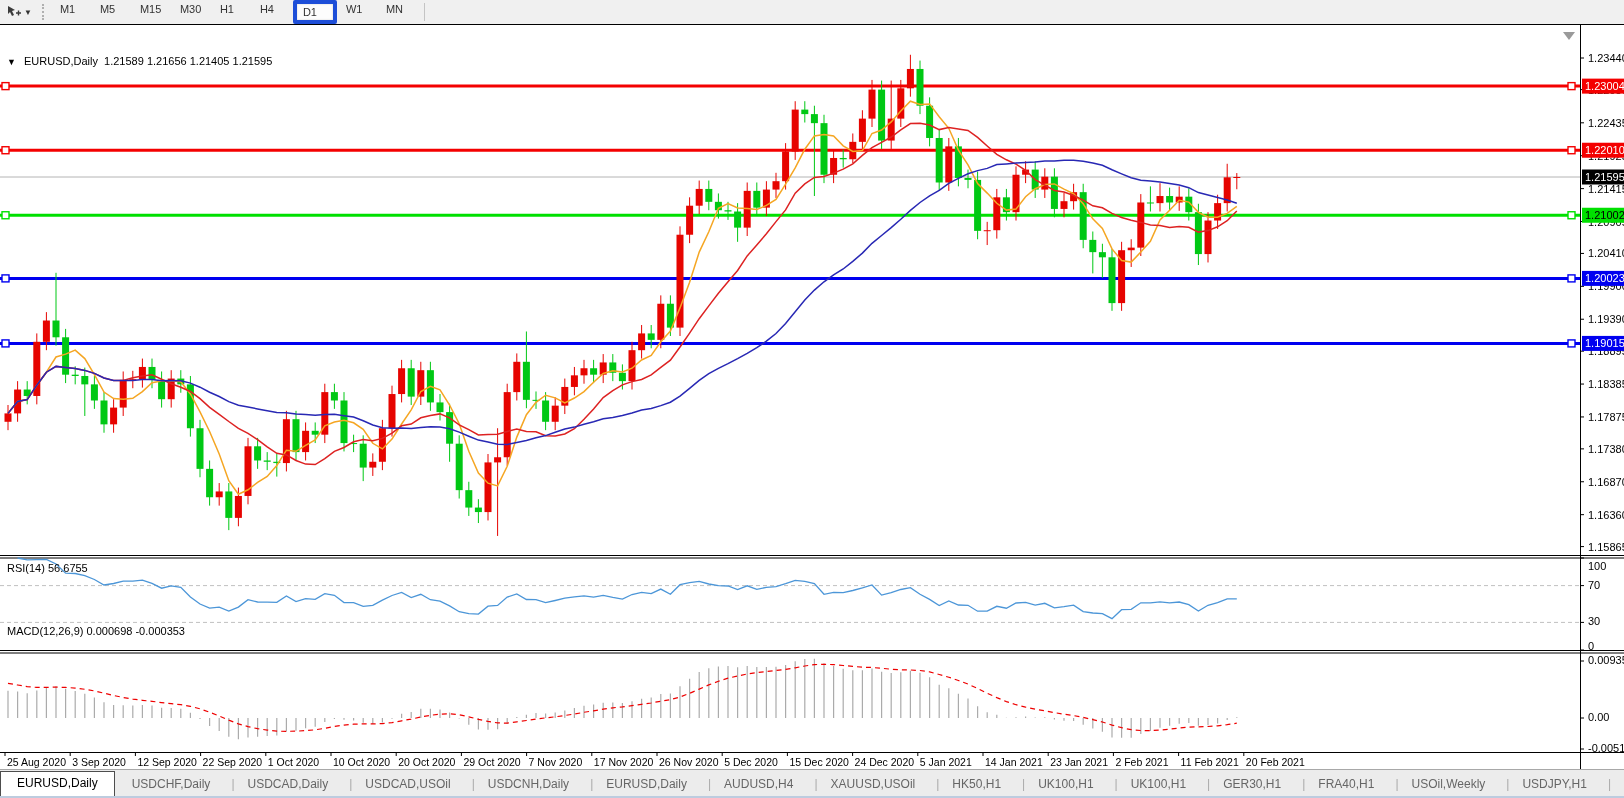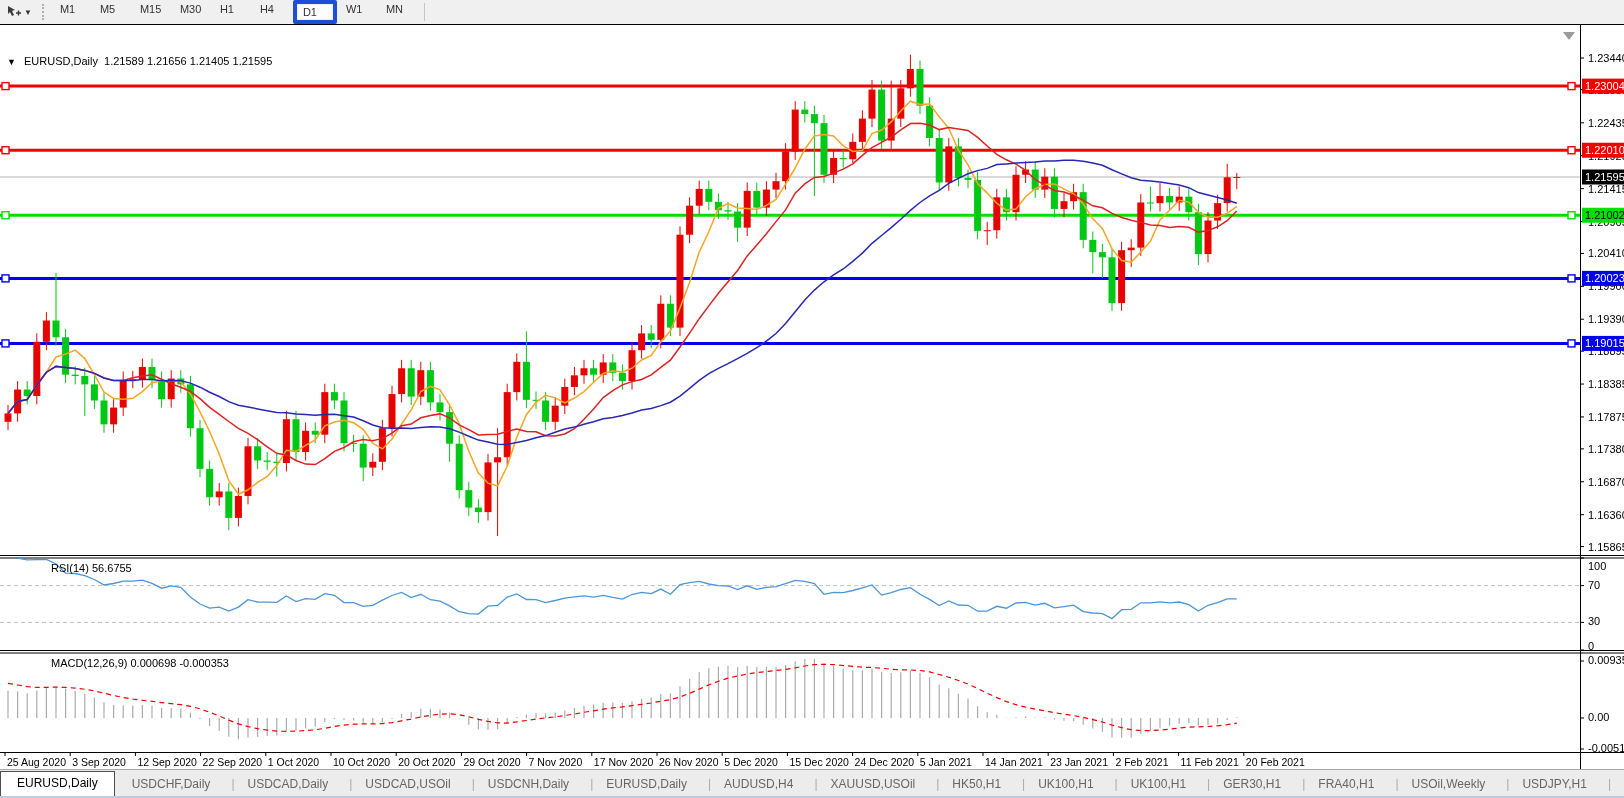--- a/index.html
+++ b/index.html
@@ -13,21 +13,21 @@
   .grip{height:16px;border-left:2px dotted #b0b0b0;margin:0 8px 0 6px;}
   .tf-btn{min-width:24px;padding:2px 6px;margin:0 1px;text-align:left;color:#333;
           border:1px solid transparent;border-radius:2px;cursor:default;}
   .tf-btn.active{background:#fdfdfd;border:4px solid #1d4ed8;box-shadow:inset 0 0 2px #cfcfcf;}
   .tb-sep{height:18px;border-left:1px solid #c4c4c4;margin:0 6px;}
   
   .chart-frame{position:absolute;top:24px;left:0;width:1624px;height:745px;background:#ffffff;
                border-top:1px solid #000;}
   .chart-title{position:absolute;top:6px;left:7px;z-index:5;white-space:nowrap;margin-top:24px;}
   .chart-title .caret{font-size:9px;margin-right:5px;}
-  .ind-label{position:absolute;left:7px;z-index:5;white-space:nowrap;margin-left:44px;}
+  .ind-label{position:absolute;left:7px;z-index:5;white-space:nowrap;}
   #chart-svg{position:absolute;top:0;left:0;}
   
   .tab-bar{position:absolute;top:769px;left:0;width:1624px;height:27px;background:#ececec;
            border-top:1px solid #a8a8a8;display:flex;align-items:flex-end;font-size:12px;overflow:hidden;}
   .tab-lead{width:8px;height:100%;}
   .tab{padding:4px 21px 6px 13px;color:#666;white-space:nowrap;cursor:default;}
   .tab.active{background:#ffffff;border:1px solid #4d4d4d;border-bottom:none;color:#000;
               padding:4px 16px 7px 16px;margin-right:4px;}
   .tab-sep{color:#aaa;padding-bottom:6px;}
   .bottom-edge{position:absolute;top:796px;left:0;width:1624px;height:2px;background:#bdccdf;}
@@ -605,21 +605,21 @@
         </g>
       </svg>
     <div class="chart-title">
       <span class="caret">▼</span>
       <span>EURUSD,Daily</span>&nbsp;
       <span>1.21589 1.21656 1.21405 1.21595</span>
     </div>
     <div class="ind-label" style="top:537px;">
       <span>RSI(14)</span>&nbsp;<span>56.6755</span>
     </div>
-    <div class="ind-label" style="top:632px;">
+    <div class="ind-label" style="top:600px;">
       <span>MACD(12,26,9)</span>&nbsp;<span>0.000698</span>&nbsp;<span>-0.000353</span>
     </div>
   </div>
 
   <div class="tab-bar">
     <span class="tab-lead"></span>
     <span id="tabs" style="display:flex;align-items:flex-end;">
         <span class="tab active">EURUSD,Daily</span>
         <span class="tab">USDCHF,Daily</span>
         <span class="tab-sep">|</span>

